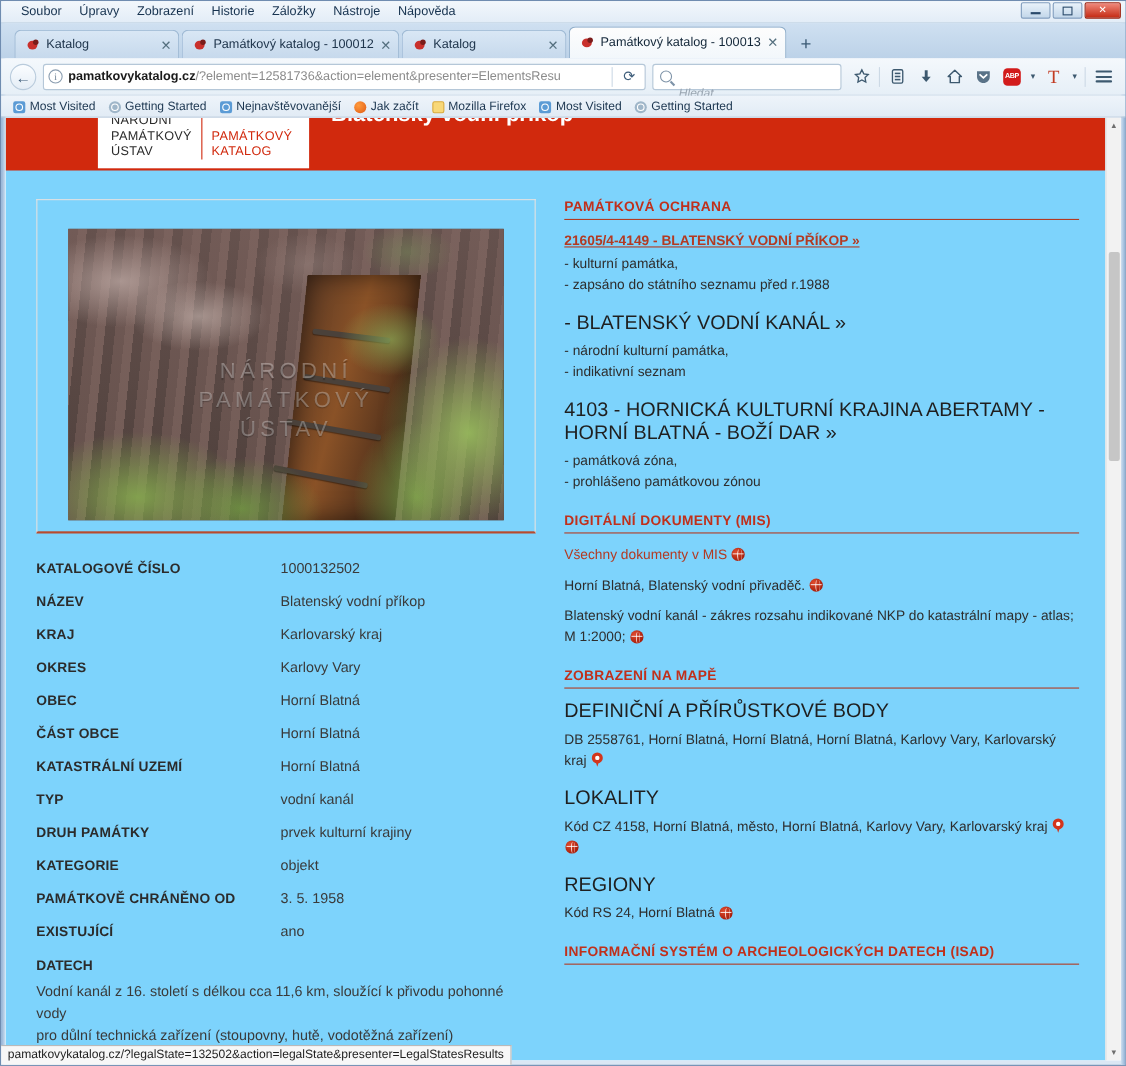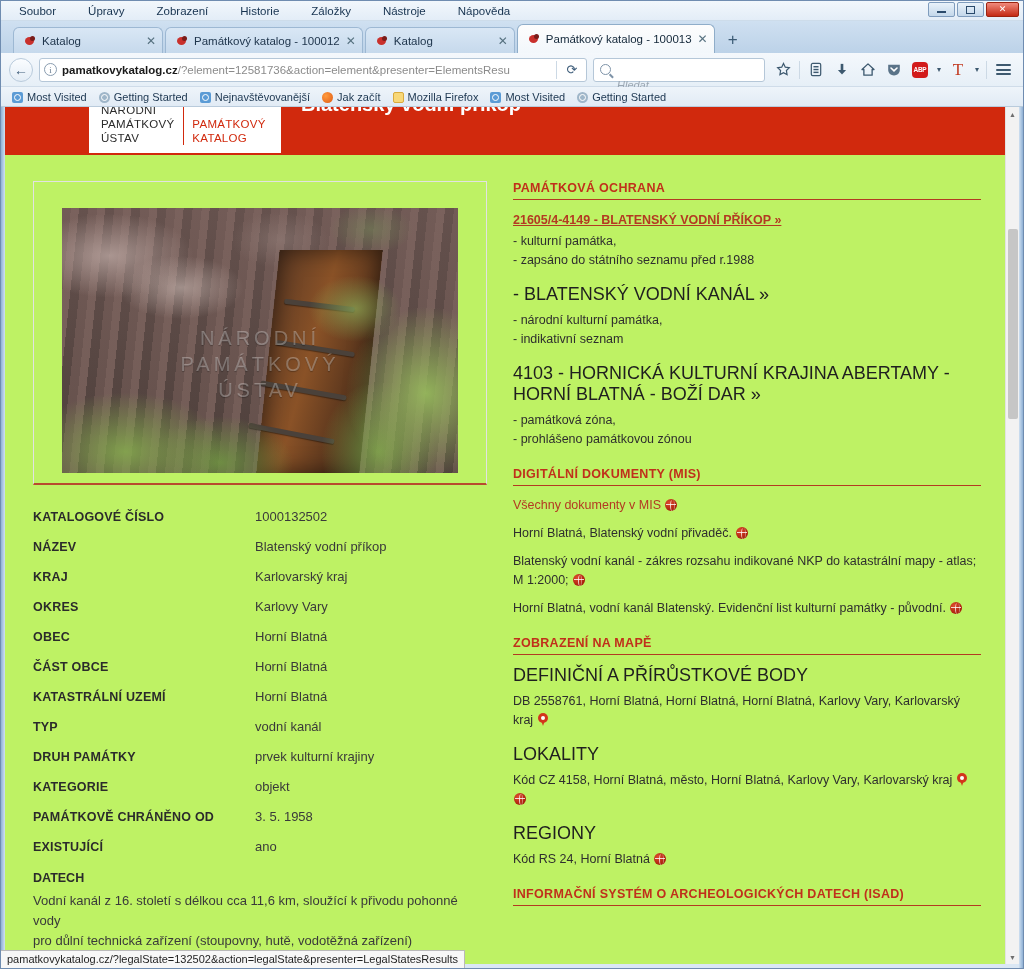--- a/index.html
+++ b/index.html
@@ -20,21 +20,21 @@
     position:absolute; top:0; bottom:0; width:4px;
     background: linear-gradient(90deg,#8fb0d4,#cfe0f1);
   }
   .frame-edge-left { left:0; }
   .frame-edge-right { right:0; background: linear-gradient(270deg,#8fb0d4,#cfe0f1); }
 
   
   #menubar {
     position:absolute; top:0; left:0; right:0; height:20px;
     background: linear-gradient(180deg,#f2f7fc 0%, #e3edf7 100%);
-    display:flex; align-items:center; padding-left:10px; gap:16px;
+    display:flex; align-items:center; padding-left:10px; gap:0px;
     border-bottom: 1px solid #cddcea;
   }
   .menu-item {
     font-size:11.5px; color:#16324f; padding:2px 8px; cursor:default;
     white-space:nowrap;
   }
 
   
   #wincontrols { position:absolute; top:1px; right:4px; display:flex; gap:2px; }
   .wbtn {
@@ -164,21 +164,21 @@
   .ico-globe-grey { background:#9fb6c9; border-radius:50%; position:relative;}
   .ico-globe-grey::after{content:"";position:absolute;inset:2px;border:1px solid #fff;border-radius:50%;}
   .ico-fox { border-radius:50%; background: radial-gradient(circle at 35% 35%, #ff9b3d, #e05a14); }
   .ico-folder { background: linear-gradient(180deg,#ffe08a,#f5c council); background:#f8d878; border:1px solid #d9ab3e;}
 
   
   #viewport {
     position:absolute; top:106px; left:4px; right:4px; bottom:4px;
     background:#fff; overflow:hidden;
   }
-  #pagescroll { position:absolute; inset:0 14px 0 0; overflow:hidden; background:#bef264; }
+  #pagescroll { position:absolute; inset:0 14px 0 0; overflow:hidden; background:#7dd3fc; }
 
   
   #siteheader {
     position:relative; height:48px; background:#d1290d;
     overflow:hidden;
   }
   #pagetitle {
     position:absolute; left:296px; top:-14px;
     color:#ffffff; font-size:20px; font-weight:600;
     white-space:nowrap;
@@ -620,24 +620,20 @@
               <span class="globe-ico"></span>
             </div>
             <div class="docline">
               <span>Horní Blatná, Blatenský vodní přivaděč.</span>
               <span class="globe-ico"></span>
             </div>
             <div class="docline">
               <span>Blatenský vodní kanál - zákres rozsahu indikované NKP do katastrální mapy - atlas; M 1:2000;</span>
               <span class="globe-ico"></span>
             </div>
-            <div class="docline">
-              <span>Horní Blatná, vodní kanál Blatenský. Evidenční list kulturní památky - původní.</span>
-              <span class="globe-ico"></span>
-            </div>
           </div>
 
           <div class="sec">
             <div class="sec-title">ZOBRAZENÍ NA MAPĚ</div>
 
             <div class="grp">
               <div class="sub-head first">DEFINIČNÍ A PŘÍRŮSTKOVÉ BODY</div>
               <div class="mapline">
                 <span>DB 2558761, Horní Blatná, Horní Blatná, Horní Blatná, Karlovy Vary, Karlovarský kraj</span>
                 <span class="pin-ico"><i></i></span>

